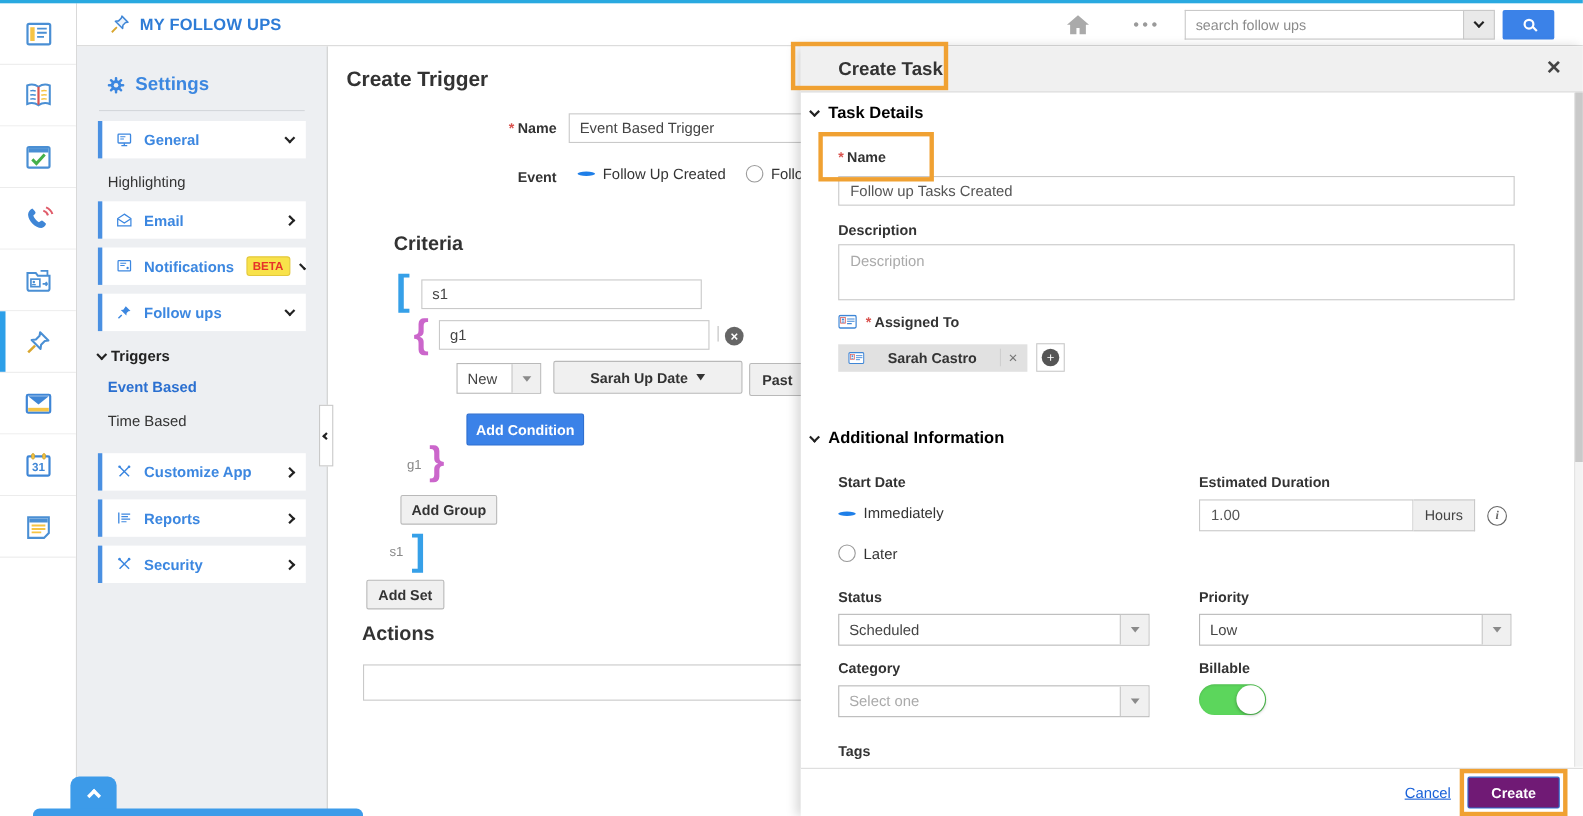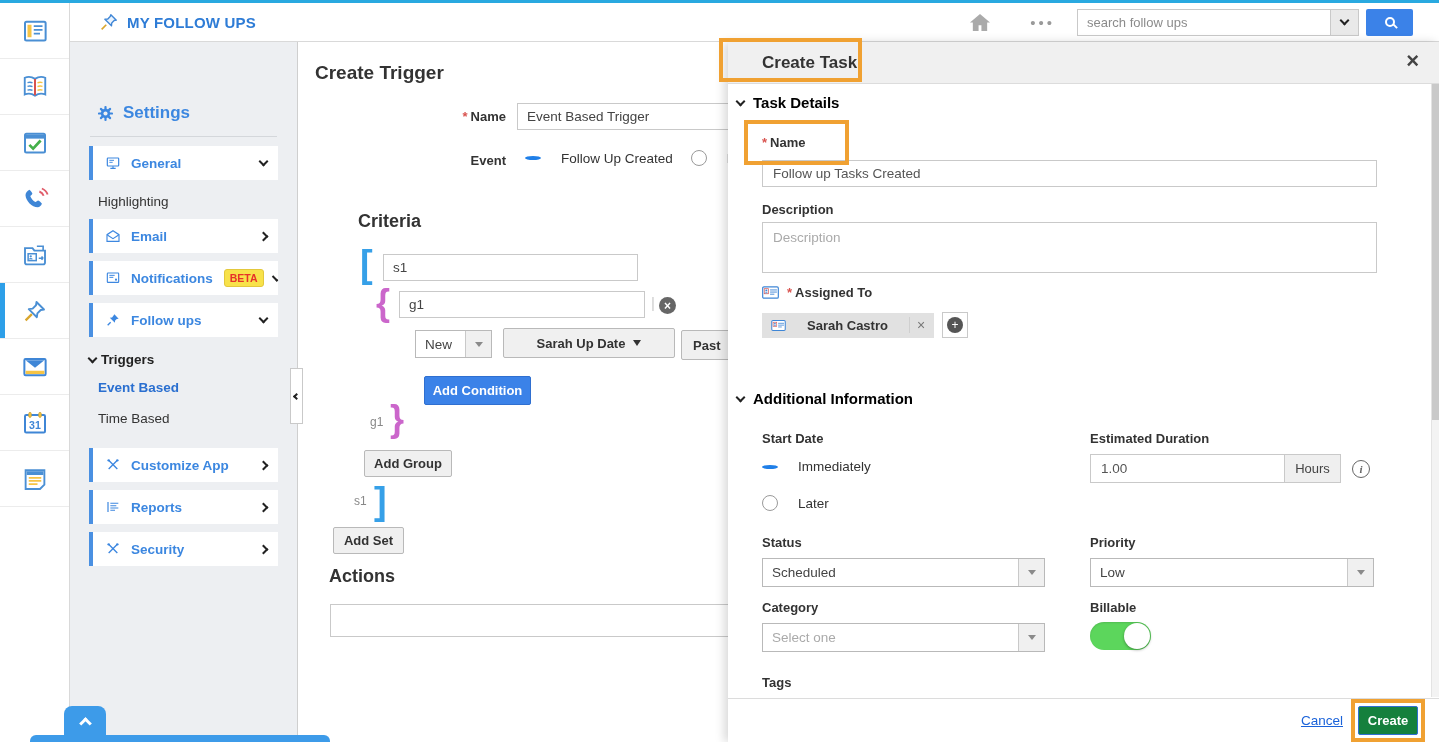--- a/index.html
+++ b/index.html
@@ -33,21 +33,21 @@
   
   .chv { display:inline-block; width:7px; height:7px; border-right:2.2px solid #222; border-bottom:2.2px solid #222; }
   .chv.right { transform:rotate(-45deg); }
   .chv.down  { transform:rotate(45deg); margin-top:-3px; }
   .chv.left  { transform:rotate(135deg); }
   .chv.up    { transform:rotate(-135deg); margin-top:3px; }
   .chv.white { border-color:#fff; width:9px; height:9px; border-width:3px; }
 
   
   .settings { position:absolute; left:70px; top:42px; width:228px; height:700px; background:#edeff2; border-right:1px solid #cfcfcf; z-index:30; }
-  .settings-head { display:flex; align-items:center; gap:8px; padding:25px 0 0 26px;margin-top:36px; }
+  .settings-head { display:flex; align-items:center; gap:8px; padding:25px 0 0 26px; }
   .settings-title { color:#3c87e0; font-weight:bold; font-size:17px; }
   .settings-divider { height:1px; background:#d4d7db; margin:13px 20px 9px 20px; }
   .nav { padding:0 19px; }
   .nav-card { background:#fff; border-left:4px solid #4a90e2; height:34px; display:flex; align-items:center; gap:10px; padding:0 11px 0 12px; margin-bottom:8px; cursor:pointer; }
   .nav-card .lbl { color:#3c87e0; font-weight:bold; font-size:13.5px; }
   .nav-card .chv { margin-left:auto; }
   .nav-card svg { width:16px; height:16px; flex:none; }
   .badge { background:#f8e24a; color:#e63329; font-weight:bold; font-size:10.5px; padding:2px 5px; border-radius:3px; border:1px solid #e3c83c; margin-left:1px; }
   .nav-sub { padding:6px 0 10px 9px; font-size:13.5px; color:#333; cursor:pointer; }
   .nav-group { display:flex; align-items:center; gap:5px; font-weight:bold; color:#222; padding:7px 0 7px 0; font-size:13.5px; cursor:pointer; }
@@ -60,21 +60,21 @@
   .collapse-tab .chv { width:5px; height:5px; border-width:2px; }
 
   
   .main { position:absolute; left:298px; top:42px; width:1141px; height:700px; background:#fff; z-index:10; }
   .ct-title { position:absolute; left:17px; top:20px; font-size:19px; font-weight:600; color:#333; }
   .flabel { position:absolute; left:60px; width:148px; text-align:right; font-weight:bold; font-size:13px; color:#333; }
   .req-star { color:#d9534f; font-weight:bold; margin-right:3px; }
   .inp { border:1px solid #c9c9c9; font-size:13.5px; color:#444; padding:0 9px; background:#fff; font-family:"Liberation Sans",sans-serif; outline:none; }
   .trig-name { position:absolute; left:219px; top:61px; width:260px; height:27px; }
   .radio-row { position:absolute; left:227px; top:108px; display:flex; align-items:center; gap:18px; white-space:nowrap; }
-  .radio-opt { display:flex; align-items:center; gap:20px; font-size:13.5px; color:#333; cursor:pointer;justify-content:center; }
+  .radio-opt { display:flex; align-items:center; gap:7px; font-size:13.5px; color:#333; cursor:pointer;justify-content:center; }
   .radio { width:16px; height:16px; border:1.5px solid #9a9a9a; border-radius:50%; background:#fff; position:relative; flex:none; }
   .radio.sel { border:2px solid #1f7fe8; }
   .radio.sel::after { content:""; position:absolute; inset:2px; background:#1f7fe8; border-radius:50%; }
   .criteria-title { position:absolute; left:60px; top:169px; font-size:18px; font-weight:600; }
   .bracket { position:absolute; font-weight:bold; line-height:1; }
   .br-blue { color:#36a0e8; font-size:38px; }
   .br-purple { color:#cb66cb; font-size:36px; }
   .br-lbl { position:absolute; font-size:12px; color:#888; }
   .s1-inp { position:absolute; left:85px; top:212px; width:255px; height:27px; }
   .g1-inp { position:absolute; left:101px; top:249px; width:246px; height:27px; }
@@ -123,21 +123,21 @@
   .info-ic { width:18px; height:18px; border:1.5px solid #666; border-radius:50%; color:#666; font-size:11px; font-weight:bold; font-style:italic; display:flex; align-items:center; justify-content:center; margin-left:11px; font-family:"Liberation Serif",serif; }
   .psel { position:absolute; height:29px; }
   .toggle { position:absolute; left:362px; top:538px; width:61px; height:28px; border-radius:14px; background:#5cd65c; cursor:pointer; box-shadow:inset 0 1px 2px rgba(0,0,0,.12); }
   .toggle .knob { position:absolute; right:1px; top:1px; width:26px; height:26px; border-radius:50%; background:#fff; box-shadow:0 1px 3px rgba(0,0,0,.35); }
   .pscrollbar { position:absolute; right:0; top:0; width:8px; height:613px; background:#f3f3f3; border-left:1px solid #e3e3e3; }
   .pthumb { position:absolute; right:0; top:0; width:7px; height:336px; background:#c9c9c9; }
   .panel-footer { position:absolute; left:0; bottom:0; width:100%; height:44px; background:#fff; border-top:1px solid #dcdcdc; display:flex; align-items:center; justify-content:flex-end; padding-right:21px; }
   .cancel-link { color:#1a62d9; text-decoration:underline; font-size:13.5px; cursor:pointer; }
   .create-wrap { position:relative; margin-left:15px; }
   .hl-create { left:-7px; top:-7px; right:-7px; bottom:-7px; width:auto; height:auto; }
-  .create-btn { width:60px; height:29px; background:#15803d; border:1px solid #2f6fd0; border-radius:2px; color:#fff; font-weight:bold; font-size:13px; cursor:pointer; font-family:"Liberation Sans",sans-serif; }
+  .create-btn { width:84px; height:29px; background:#701a75; border:1px solid #2f6fd0; border-radius:2px; color:#fff; font-weight:bold; font-size:13px; cursor:pointer; font-family:"Liberation Sans",sans-serif; }
 
   
   .backtop { position:absolute; left:64px; top:706px; width:42px; height:36px; background:#3d9be9; border-radius:8px 8px 0 0; z-index:55; display:flex; align-items:flex-start; justify-content:center; padding-top:10px; cursor:pointer; }
   .bluebar { position:absolute; left:30px; top:735px; width:300px; height:7px; background:#3d9be9; border-radius:6px 6px 0 0; z-index:55; }
 </style>
 </head>
 <body>
 
 <div class="topstrip"></div>
 

